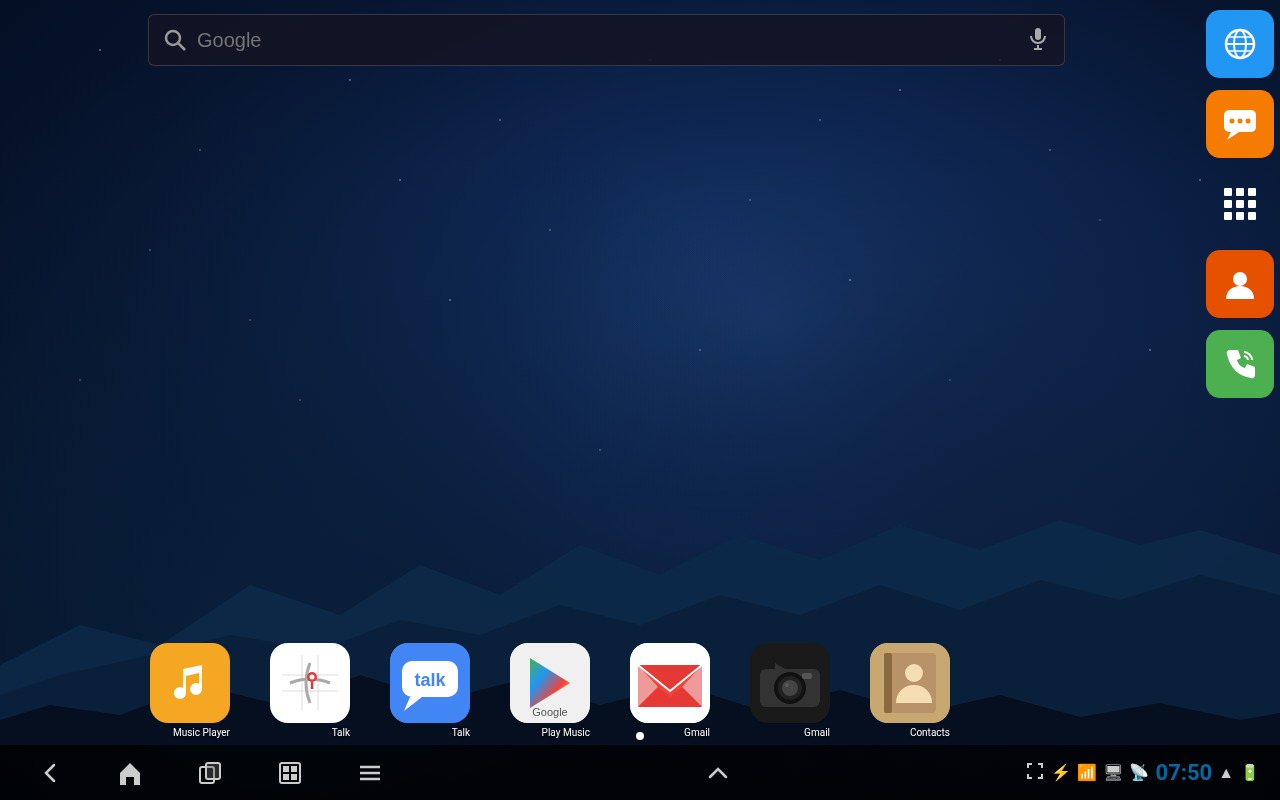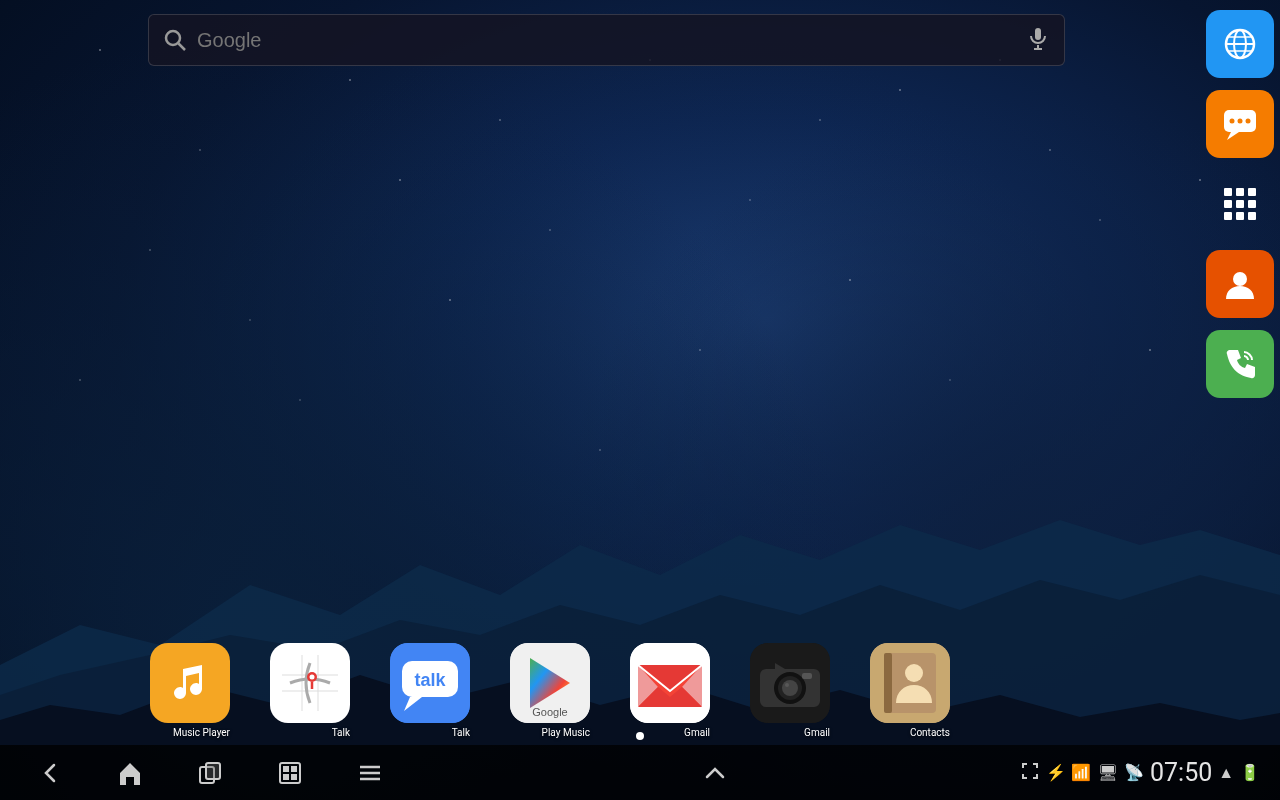--- a/index.html
+++ b/index.html
@@ -224,23 +224,23 @@
     #status-bar {
       display: flex;
       align-items: center;
       gap: 6px;
       color: #fff;
       font-size: 14px;
       margin-left: auto;
       padding-right: 10px;
     }
     #clock {
-      font-size: 25px;
-      font-weight: normal;
-      color: #e5e5e5;
+      font-size: 22px;
+      font-weight: bold;
+      color: #0369a1;
     }
 
     
     .page-dot {
       position: absolute;
       bottom: 60px;
       left: 50%;
       transform: translateX(-50%);
       width: 8px;
       height: 8px;

